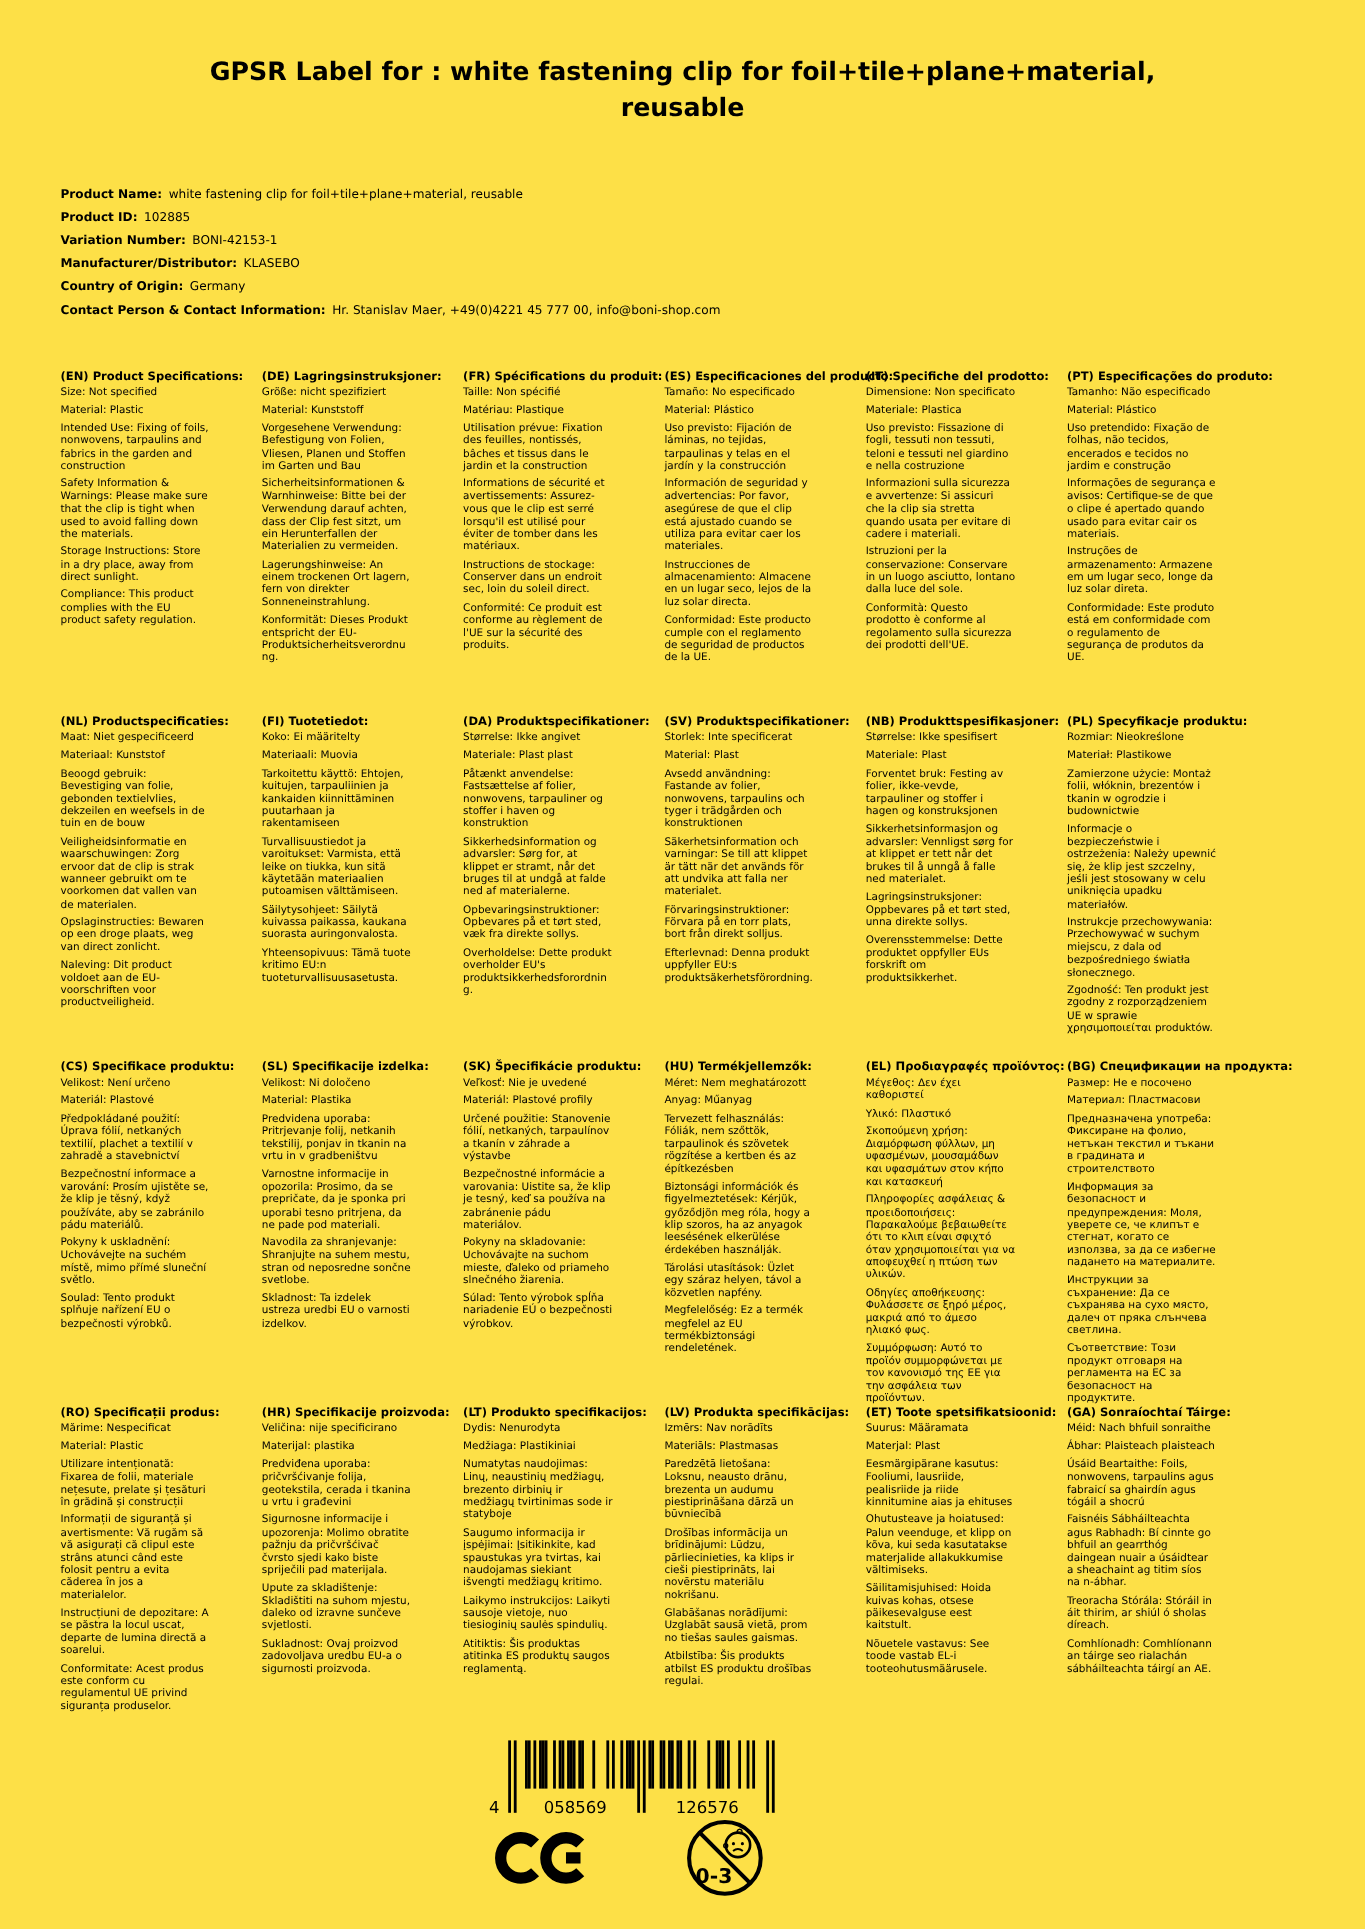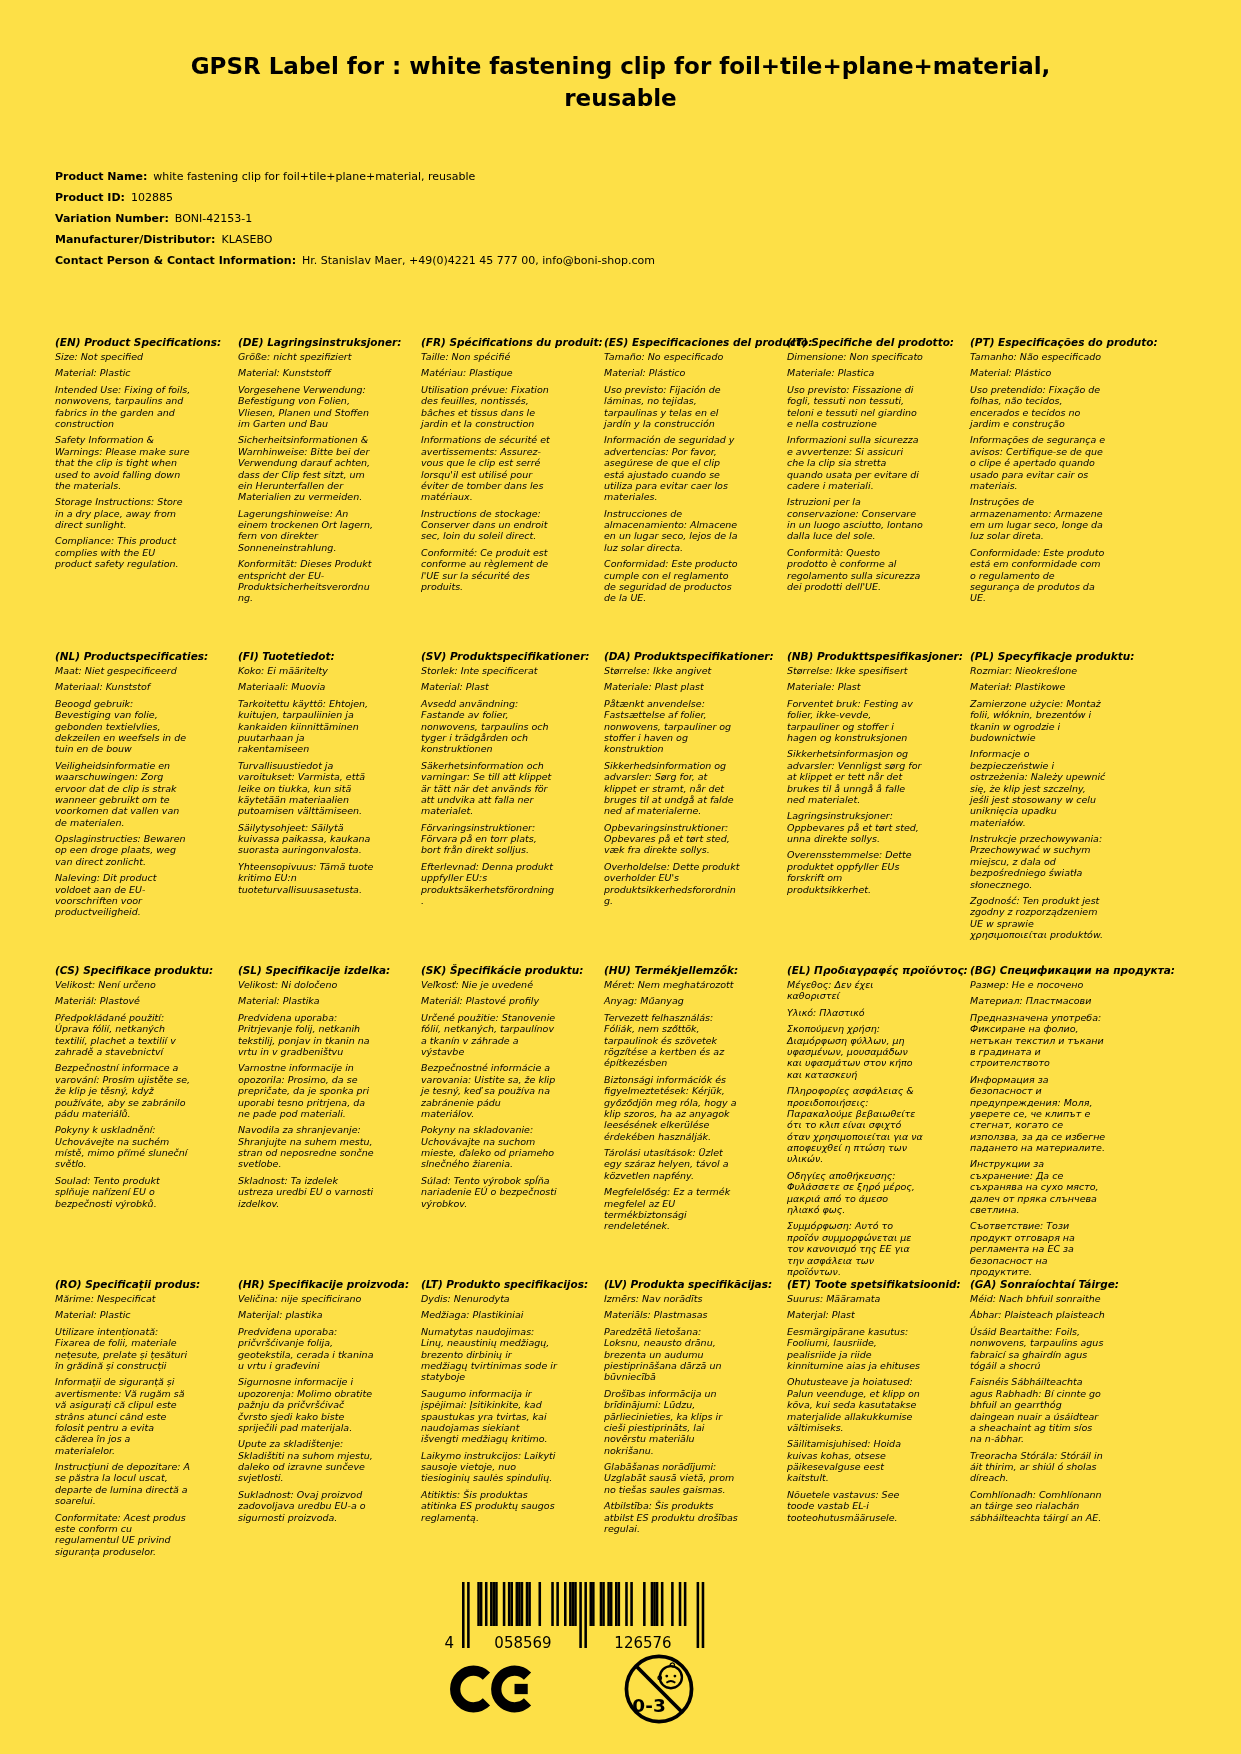--- a/index.html
+++ b/index.html
@@ -5,21 +5,21 @@
   html,body{margin:0;padding:0;background:#888;}
   .page{position:relative;width:1241px;height:1754px;background:#fde047;color:#000;
         font-family:"DejaVu Sans","Liberation Sans",sans-serif;overflow:hidden;margin:0 auto;}
   .title{position:absolute;top:50px;left:0;right:0;margin:0 auto;max-width:950px;
          text-align:center;font-size:23px;font-weight:bold;line-height:1.4;}
   .product-info{position:absolute;left:55px;top:166px;font-size:11px;line-height:21px;}
   .info-label{font-weight:bold;}
   .info-value{margin-left:6px;}
   .spec-grid{position:absolute;left:55px;top:336px;display:grid;
              grid-template-columns:repeat(6,183px);grid-auto-rows:314px;}
-  .spec-block{overflow:visible;font-style:italic;}
+  .spec-block{overflow:visible;}
   .spec-heading{font-size:10.5px;font-weight:bold;white-space:nowrap;margin:0 0 3px 0;}
   .spec-block p{width:136px;margin:0 0 5px 0;font-size:9.5px;line-height:1.2;
                 word-wrap:break-word;overflow-wrap:break-word;}
   .barcode-wrap{position:absolute;left:436px;top:1582px;}
   .ce-wrap{position:absolute;left:450px;top:1658px;}
   .age-wrap{position:absolute;left:622px;top:1652px;}
 </style>
 </head>
 <body>
 
@@ -34,20 +34,23 @@
     <div class="info-row">
       <span class="info-label">Product ID:</span><span class="info-value">102885</span>
     </div>
     <div class="info-row">
       <span class="info-label">Variation Number:</span><span class="info-value">BONI-42153-1</span>
     </div>
     <div class="info-row">
       <span class="info-label">Manufacturer/Distributor:</span><span class="info-value">KLASEBO</span>
     </div>
     <div class="info-row">
+      <span class="info-label">Country of Origin:</span><span class="info-value">Germany</span>
+    </div>
+    <div class="info-row">
       <span class="info-label">Contact Person &amp; Contact Information:</span><span class="info-value">Hr. Stanislav Maer, +49(0)4221 45 777 00, info@boni-shop.com</span>
     </div>
   </div>
 
   <div class="spec-grid" id="specGrid">
       <div class="spec-block">
         <div class="spec-heading">(EN) Product Specifications:</div>
         <p>Size: Not specified</p>
         <p>Material: Plastic</p>
         <p>Intended Use: Fixing of foils, nonwovens, tarpaulins and fabrics in the garden and construction</p>
@@ -112,36 +115,36 @@
       <div class="spec-block">
         <div class="spec-heading">(FI) Tuotetiedot:</div>
         <p>Koko: Ei määritelty</p>
         <p>Materiaali: Muovia</p>
         <p>Tarkoitettu käyttö: Ehtojen, kuitujen, tarpauliinien ja kankaiden kiinnittäminen puutarhaan ja rakentamiseen</p>
         <p>Turvallisuustiedot ja varoitukset: Varmista, että leike on tiukka, kun sitä käytetään materiaalien putoamisen välttämiseen.</p>
         <p>Säilytysohjeet: Säilytä kuivassa paikassa, kaukana suorasta auringonvalosta.</p>
         <p>Yhteensopivuus: Tämä tuote kritimo EU:n tuoteturvallisuusasetusta.</p>
       </div>
       <div class="spec-block">
+        <div class="spec-heading">(DA) Produktspecifikationer:</div>
+        <p>Størrelse: Ikke angivet</p>
+        <p>Materiale: Plast plast</p>
+        <p>Påtænkt anvendelse: Fastsættelse af folier, nonwovens, tarpauliner og stoffer i haven og konstruktion</p>
+        <p>Sikkerhedsinformation og advarsler: Sørg for, at klippet er stramt, når det bruges til at undgå at falde ned af materialerne.</p>
+        <p>Opbevaringsinstruktioner: Opbevares på et tørt sted, væk fra direkte sollys.</p>
+        <p>Overholdelse: Dette produkt overholder EU's produktsikkerhedsforordning.</p>
+      </div>
+      <div class="spec-block">
         <div class="spec-heading">(SV) Produktspecifikationer:</div>
         <p>Storlek: Inte specificerat</p>
         <p>Material: Plast</p>
         <p>Avsedd användning: Fastande av folier, nonwovens, tarpaulins och tyger i trädgården och konstruktionen</p>
         <p>Säkerhetsinformation och varningar: Se till att klippet är tätt när det används för att undvika att falla ner materialet.</p>
         <p>Förvaringsinstruktioner: Förvara på en torr plats, bort från direkt solljus.</p>
         <p>Efterlevnad: Denna produkt uppfyller EU:s produktsäkerhetsförordning.</p>
-      </div>
-      <div class="spec-block">
-        <div class="spec-heading">(DA) Produktspecifikationer:</div>
-        <p>Størrelse: Ikke angivet</p>
-        <p>Materiale: Plast plast</p>
-        <p>Påtænkt anvendelse: Fastsættelse af folier, nonwovens, tarpauliner og stoffer i haven og konstruktion</p>
-        <p>Sikkerhedsinformation og advarsler: Sørg for, at klippet er stramt, når det bruges til at undgå at falde ned af materialerne.</p>
-        <p>Opbevaringsinstruktioner: Opbevares på et tørt sted, væk fra direkte sollys.</p>
-        <p>Overholdelse: Dette produkt overholder EU's produktsikkerhedsforordning.</p>
       </div>
       <div class="spec-block">
         <div class="spec-heading">(NB) Produkttspesifikasjoner:</div>
         <p>Størrelse: Ikke spesifisert</p>
         <p>Materiale: Plast</p>
         <p>Forventet bruk: Festing av folier, ikke-vevde, tarpauliner og stoffer i hagen og konstruksjonen</p>
         <p>Sikkerhetsinformasjon og advarsler: Vennligst sørg for at klippet er tett når det brukes til å unngå å falle ned materialet.</p>
         <p>Lagringsinstruksjoner: Oppbevares på et tørt sted, unna direkte sollys.</p>
         <p>Overensstemmelse: Dette produktet oppfyller EUs forskrift om produktsikkerhet.</p>
       </div>

